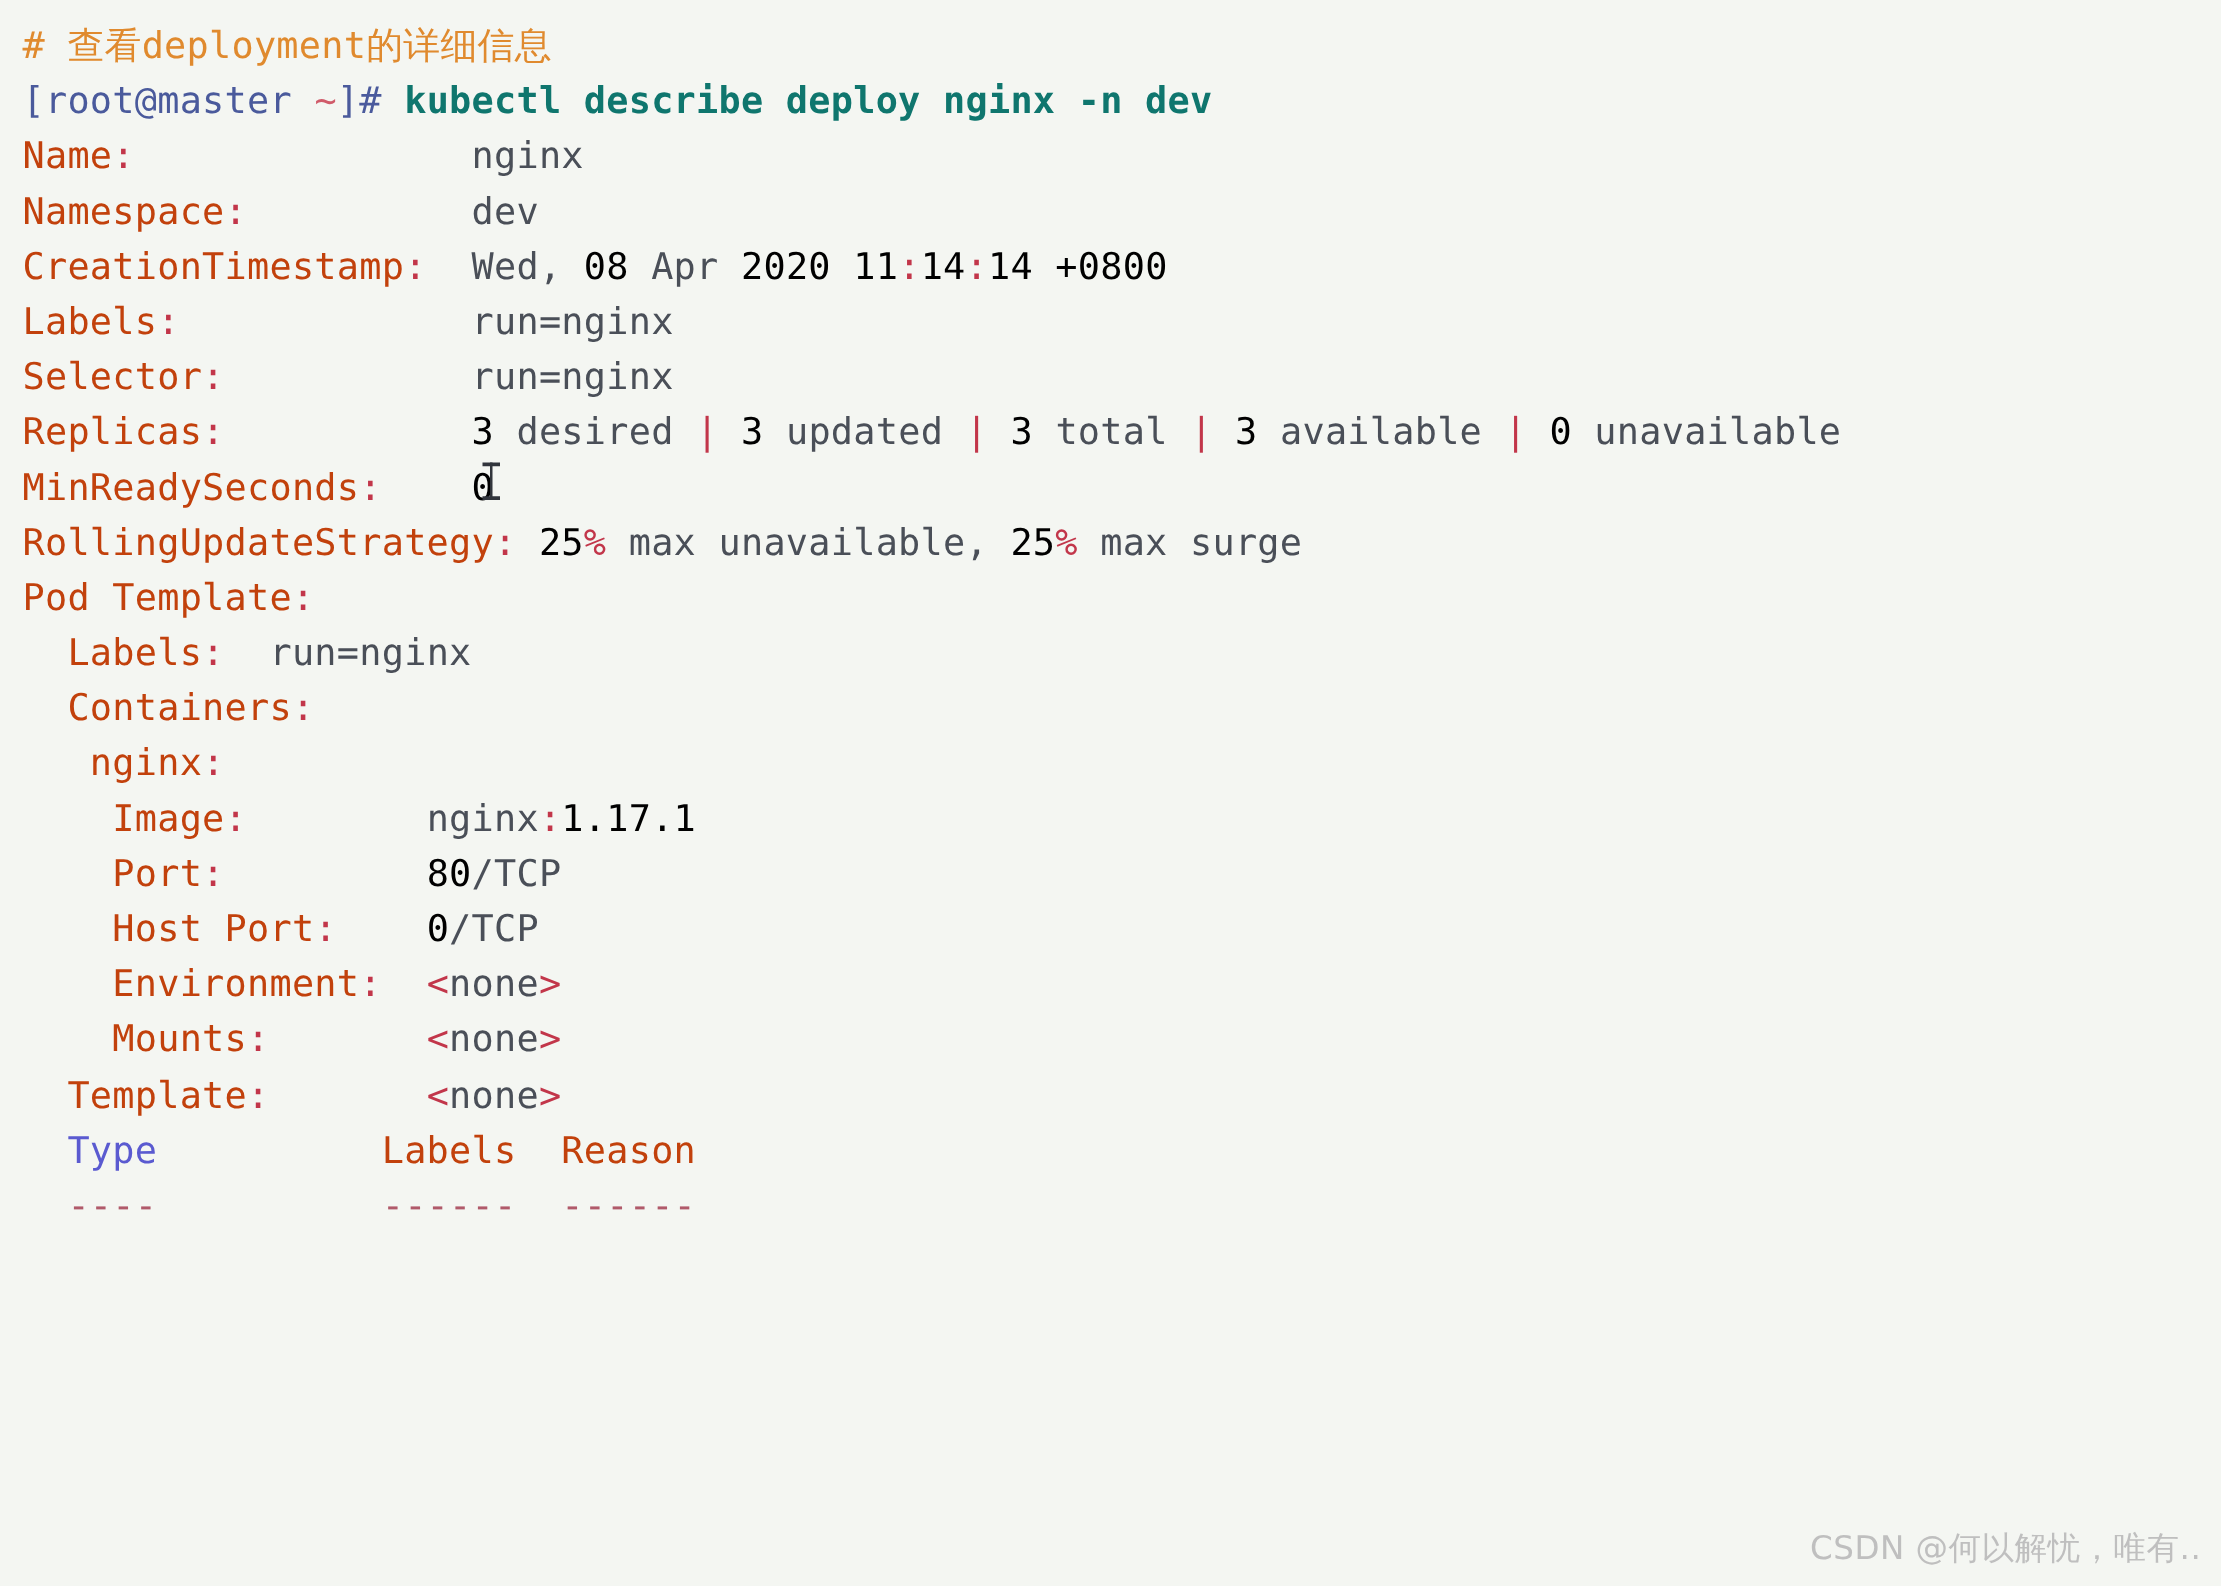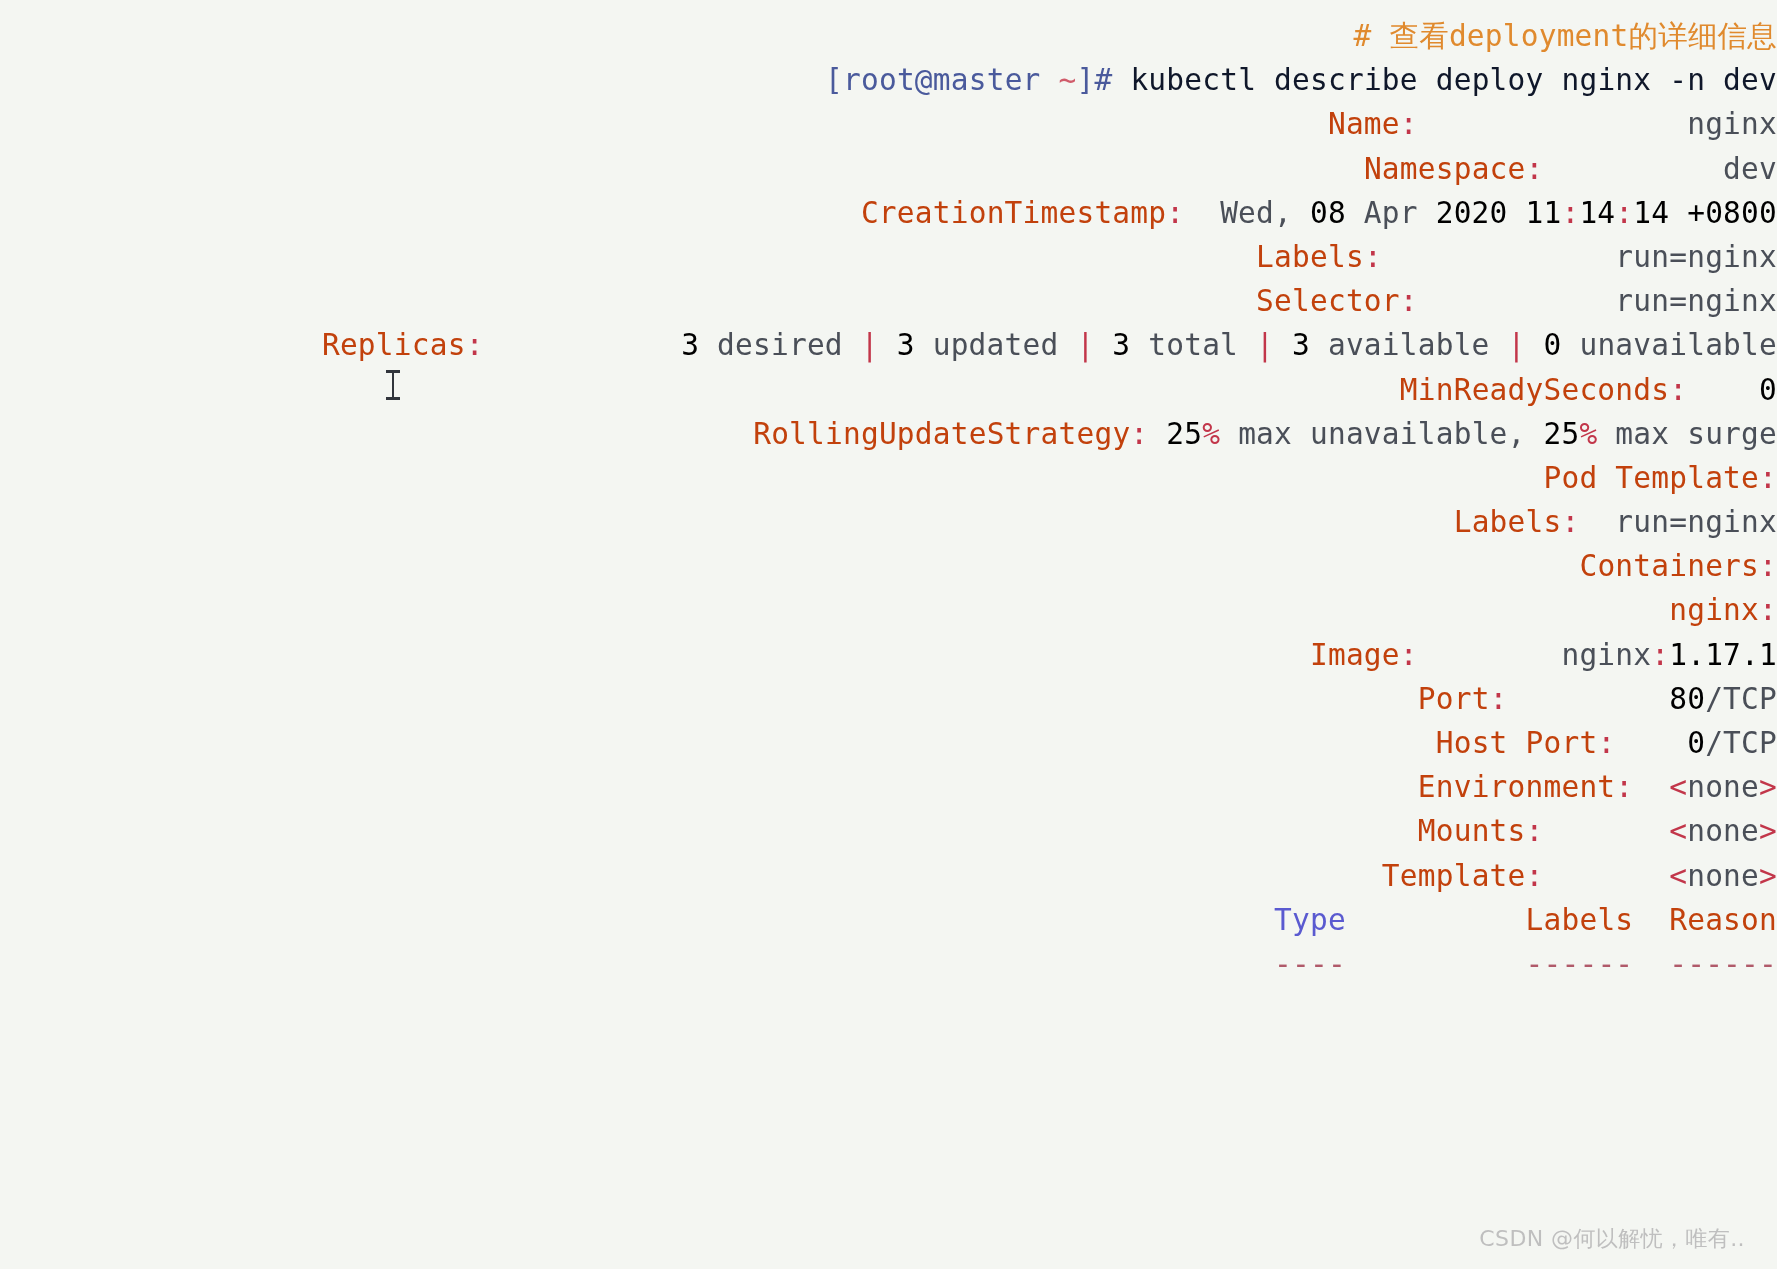--- a/index.html
+++ b/index.html
@@ -12,33 +12,32 @@
     position: relative;
     width: 1777px;
     height: 1269px;
     background: #f4f6f2;
     overflow: hidden;
     font-family: "DejaVu Sans Mono", "Liberation Mono", monospace;
     font-size: 29.5px;
     line-height: 44.2px;
     box-sizing: border-box;
     padding: 14px 0 0 18px;
-    text-align: right;
     -webkit-font-smoothing: antialiased;
   }
   .line {
     white-space: pre;
     height: 44.2px;
     letter-spacing: 0.2px;
   }
   
   .c-comment   { color: #e08a2e; }
   .c-prompt    { color: #4a5a9c; }
   .c-tilde     { color: #d05b6a; }
-  .c-cmd       { color: #0f172a; }
+  .c-cmd       { color: #0f766e; font-weight: bold; }
   .c-key       { color: #c2410c; }
   .c-colon     { color: #c2364a; }
   .c-val       { color: #4a4f58; }
   .c-num       { color: #000000; }
   .c-punct     { color: #c2364a; }
   .c-type      { color: #5a5ad0; }
   .c-dash      { color: #b05a6a; }
 
   
   .cursor-ibeam {
@@ -65,24 +64,24 @@
     left: 6px;
     top: 0;
     width: 2px;
     height: 30px;
     background: #31353c;
     display: block;
   }
 
   .watermark {
     position: absolute;
-    right: 32px;
+    right: 16px;
     bottom: 8px;
     font-family: "DejaVu Sans", "Liberation Sans", sans-serif;
-    font-size: 22px;
+    font-size: 26px;
     color: #bfbfbf;
     letter-spacing: 0.4px;
     white-space: nowrap;
   }
 </style>
 </head>
 <body>
 
 <div id="terminal">
 

